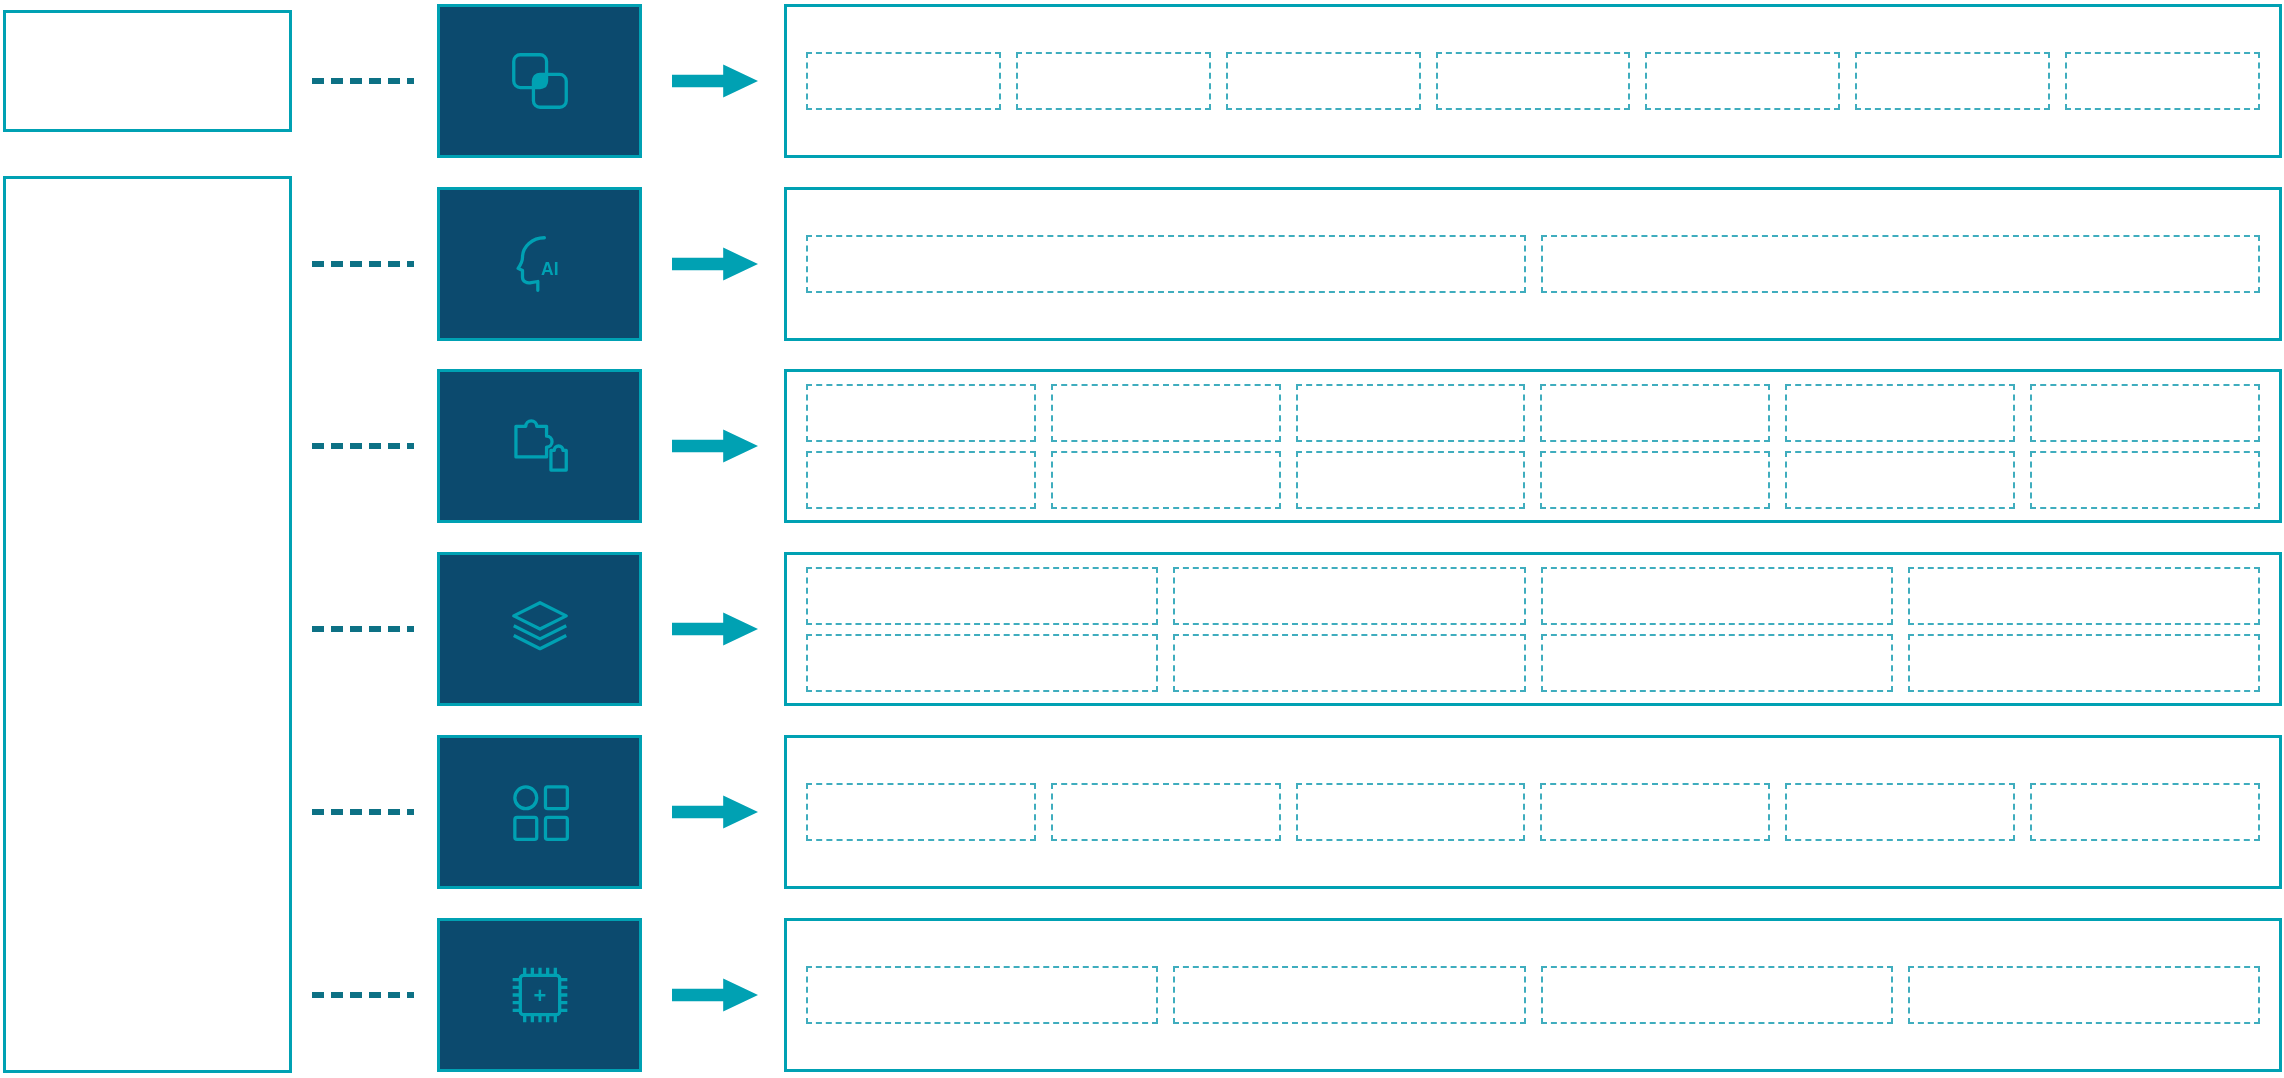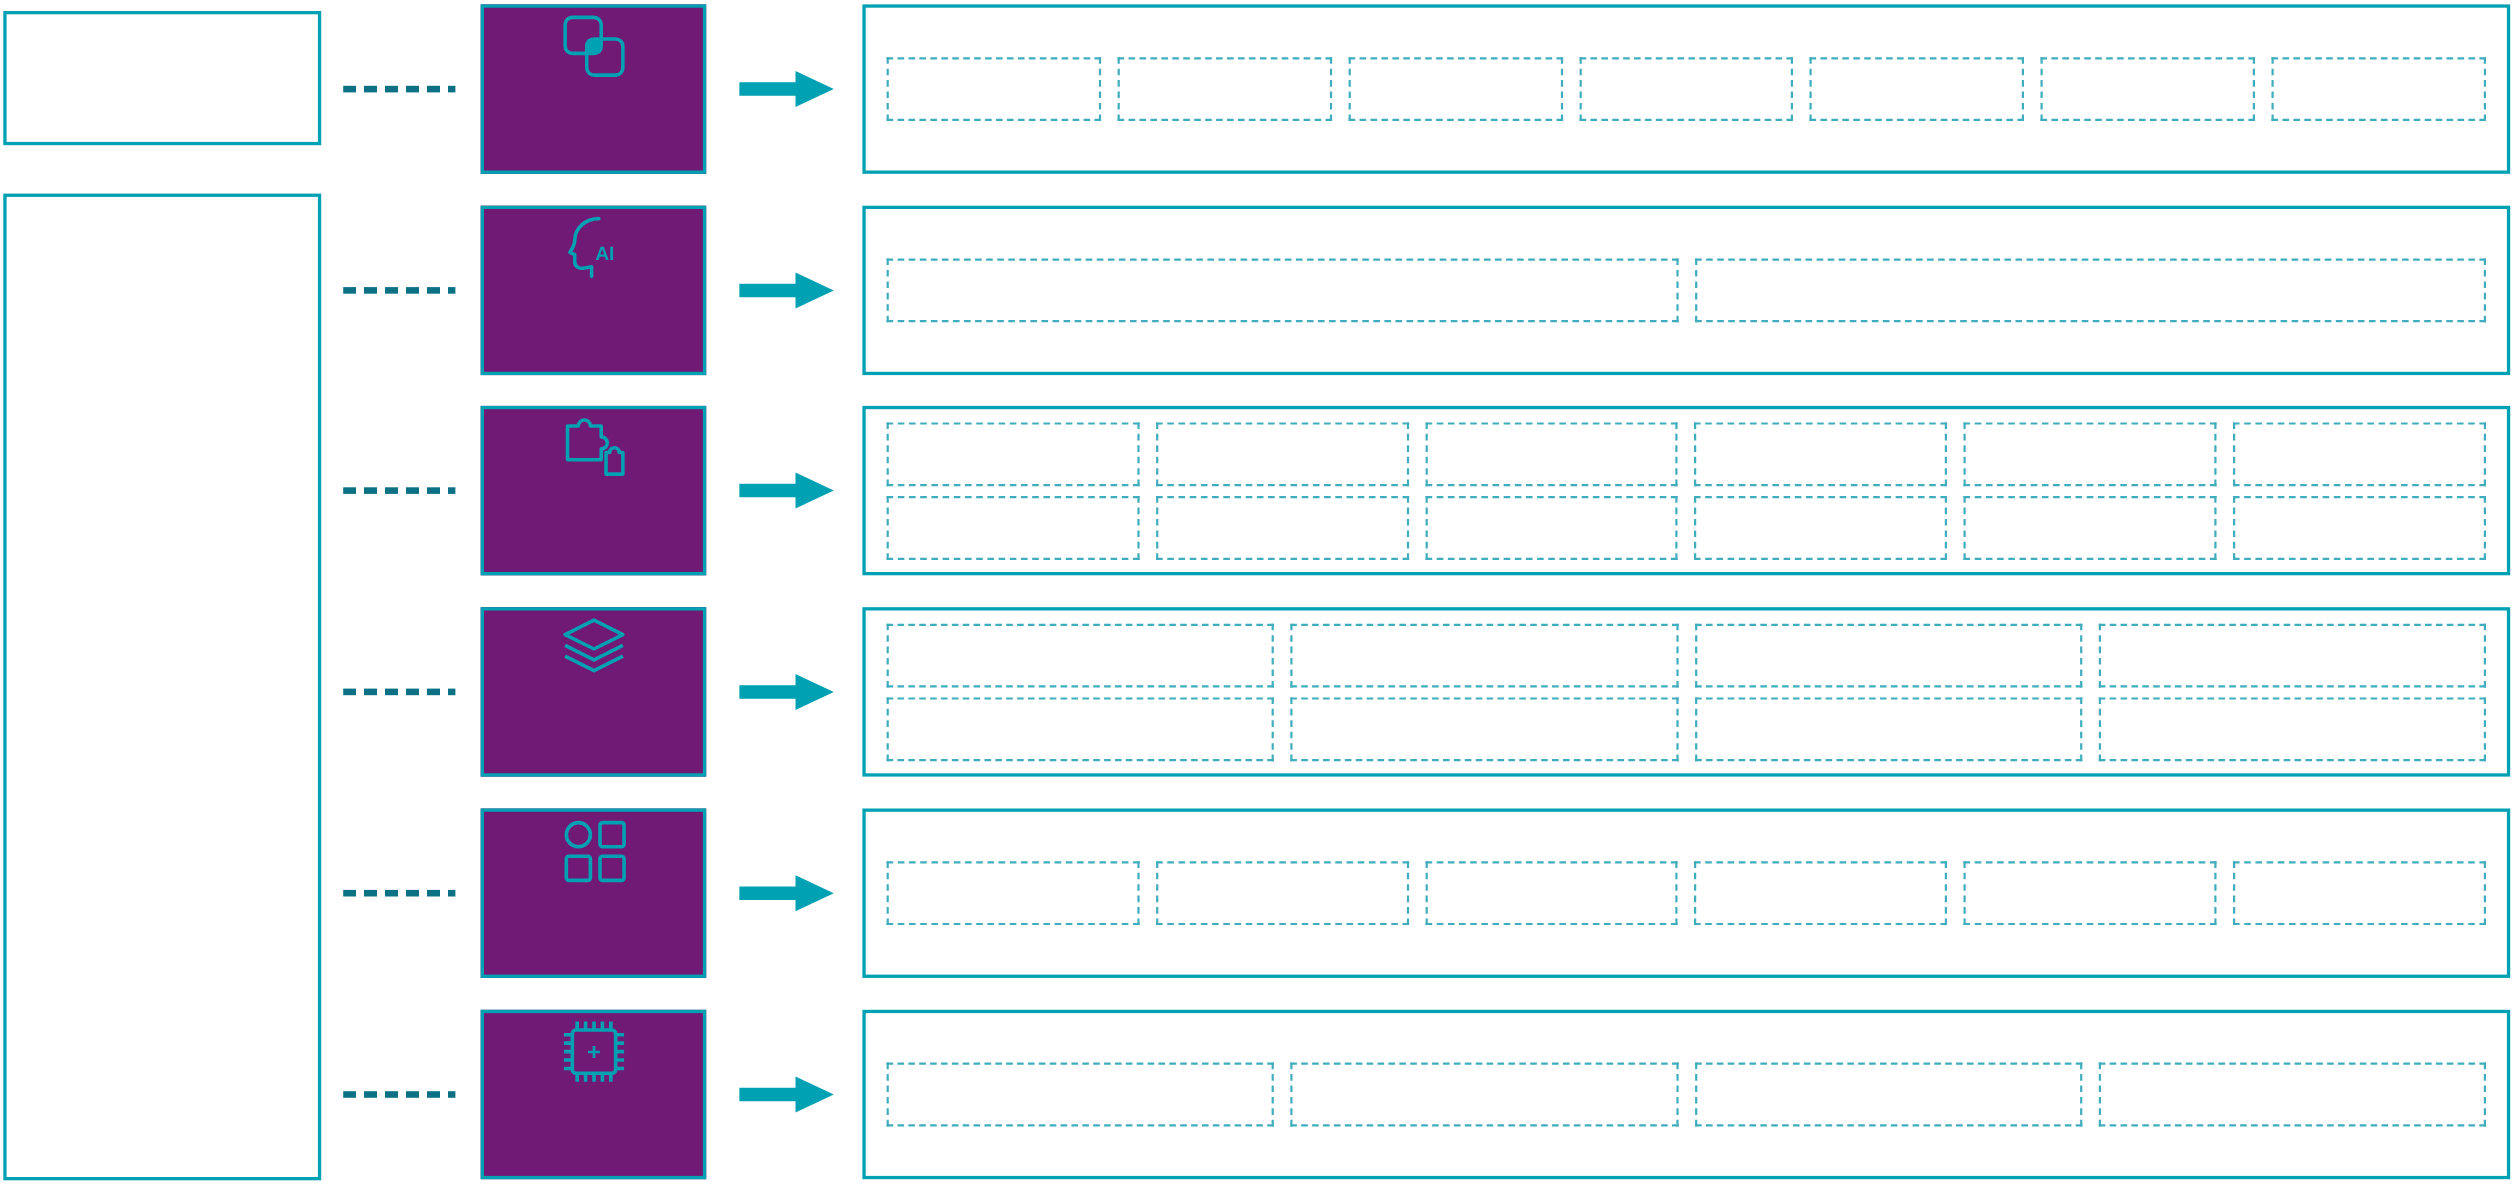--- a/index.html
+++ b/index.html
@@ -37,23 +37,23 @@
     height: 6px;
     background: repeating-linear-gradient(90deg,
       var(--connector, #0d7185) 0 12px, transparent 12px 19px);
   }
 
   .icon-box {
     position: absolute;
     left: 437px; top: 0;
     width: 205px; height: 154px;
     border: 3px solid var(--primary, #00a1b3);
-    display: flex; align-items: flex-start; justify-content: center;
+    display: flex; align-items: center; justify-content: center;
     color: var(--primary, #00a1b3);
-    background: #701a75;
+    background: #0c4a6e;
   }
   .icon-box svg { display: block; }
   svg text { font-family: "Liberation Sans", sans-serif; }
 
   .arrow {
     position: absolute;
     left: 672px;
     top: calc(50% - 19px);
     width: 86px; height: 38px;
     color: var(--arrow, #00a1b3);

